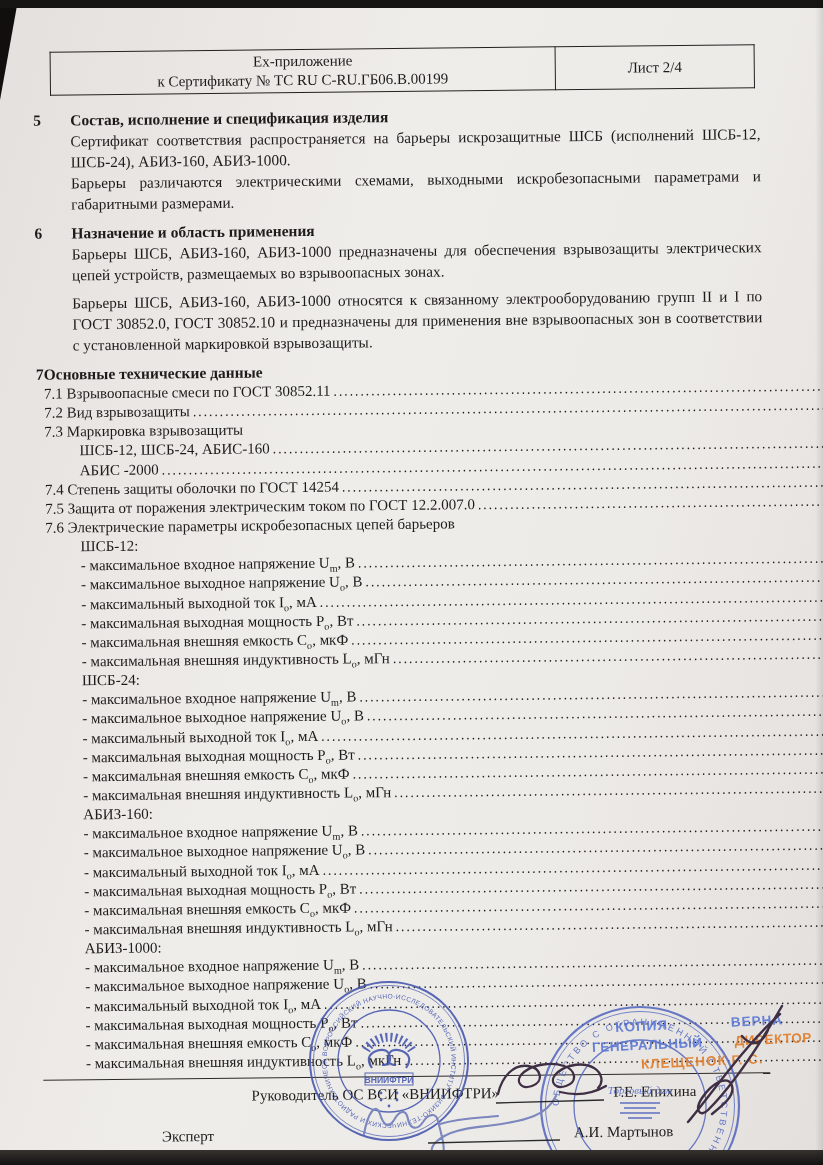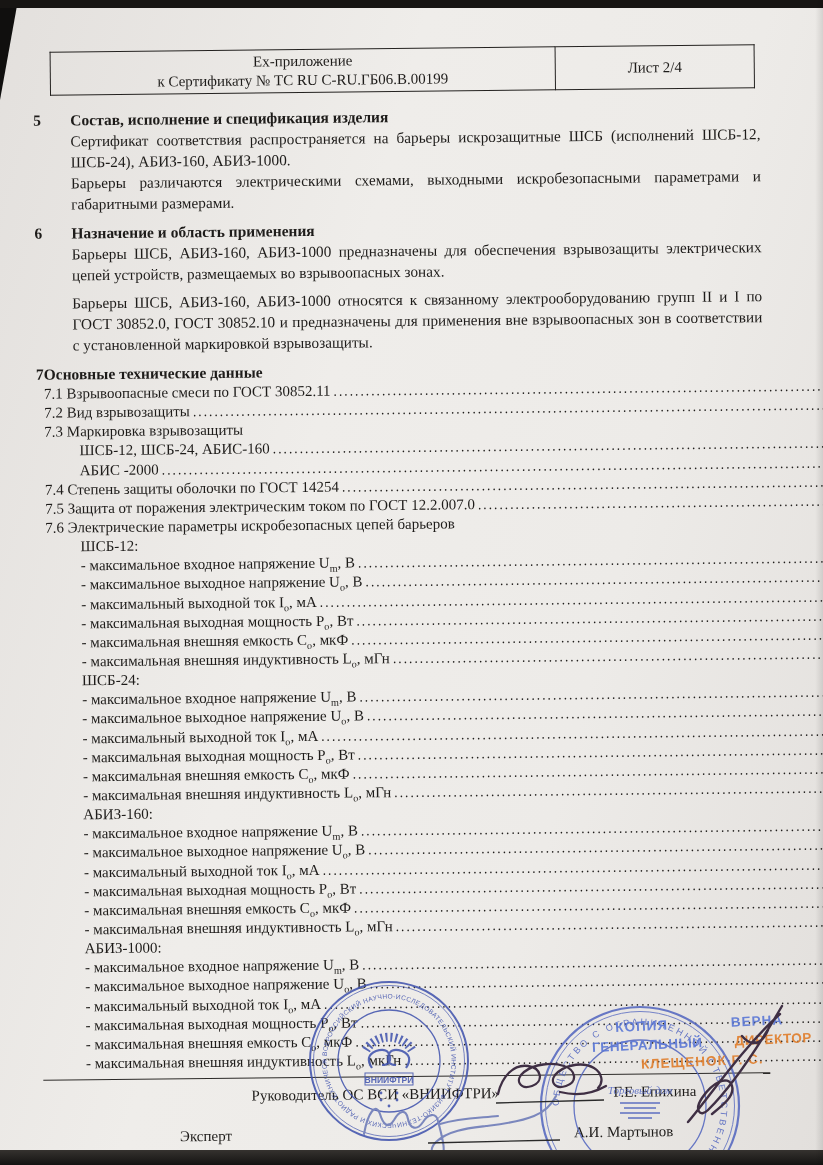--- a/index.html
+++ b/index.html
@@ -38,21 +38,21 @@
   .srow .lbl{white-space:nowrap;}
   .srow .dots{flex:1 1 auto;overflow:hidden;white-space:nowrap;margin:0 3px;}
   .srow .dots::before{content:"....................................................................................................................................................................................................";
     letter-spacing:2px;font-size:13.5px;color:#201e1c;}
   sub{font-size:0.68em;}
 
   .sig-area{position:relative;height:76px;margin-top:5px;border-top:1.6px solid #2c2a28;}
   .sig-text{position:absolute;font-size:15px;white-space:nowrap;}
   #role1{left:208px;top:9px;}
   #name1{left:570px;top:9px;}
-  #role2{left:136px;top:49px;}
+  #role2{left:118px;top:49px;}
   #name2{left:530px;top:49px;}
 
   .stamp-svg{position:absolute;z-index:3;opacity:.88;pointer-events:none;}
   #stampV{left:306px;top:978px;}
   #stampO{left:536px;top:1002px;}
   .ring-txt{font-family:"Liberation Sans","DejaVu Sans",sans-serif;fill:var(--stamp-blue);}
   #sigOverlay{position:absolute;left:0;top:0;z-index:4;pointer-events:none;}
 
   .copy-stamp{position:absolute;left:592px;top:1014px;width:222px;z-index:3;
     transform:rotate(-2.6deg);font-family:"Liberation Sans","DejaVu Sans",sans-serif;

